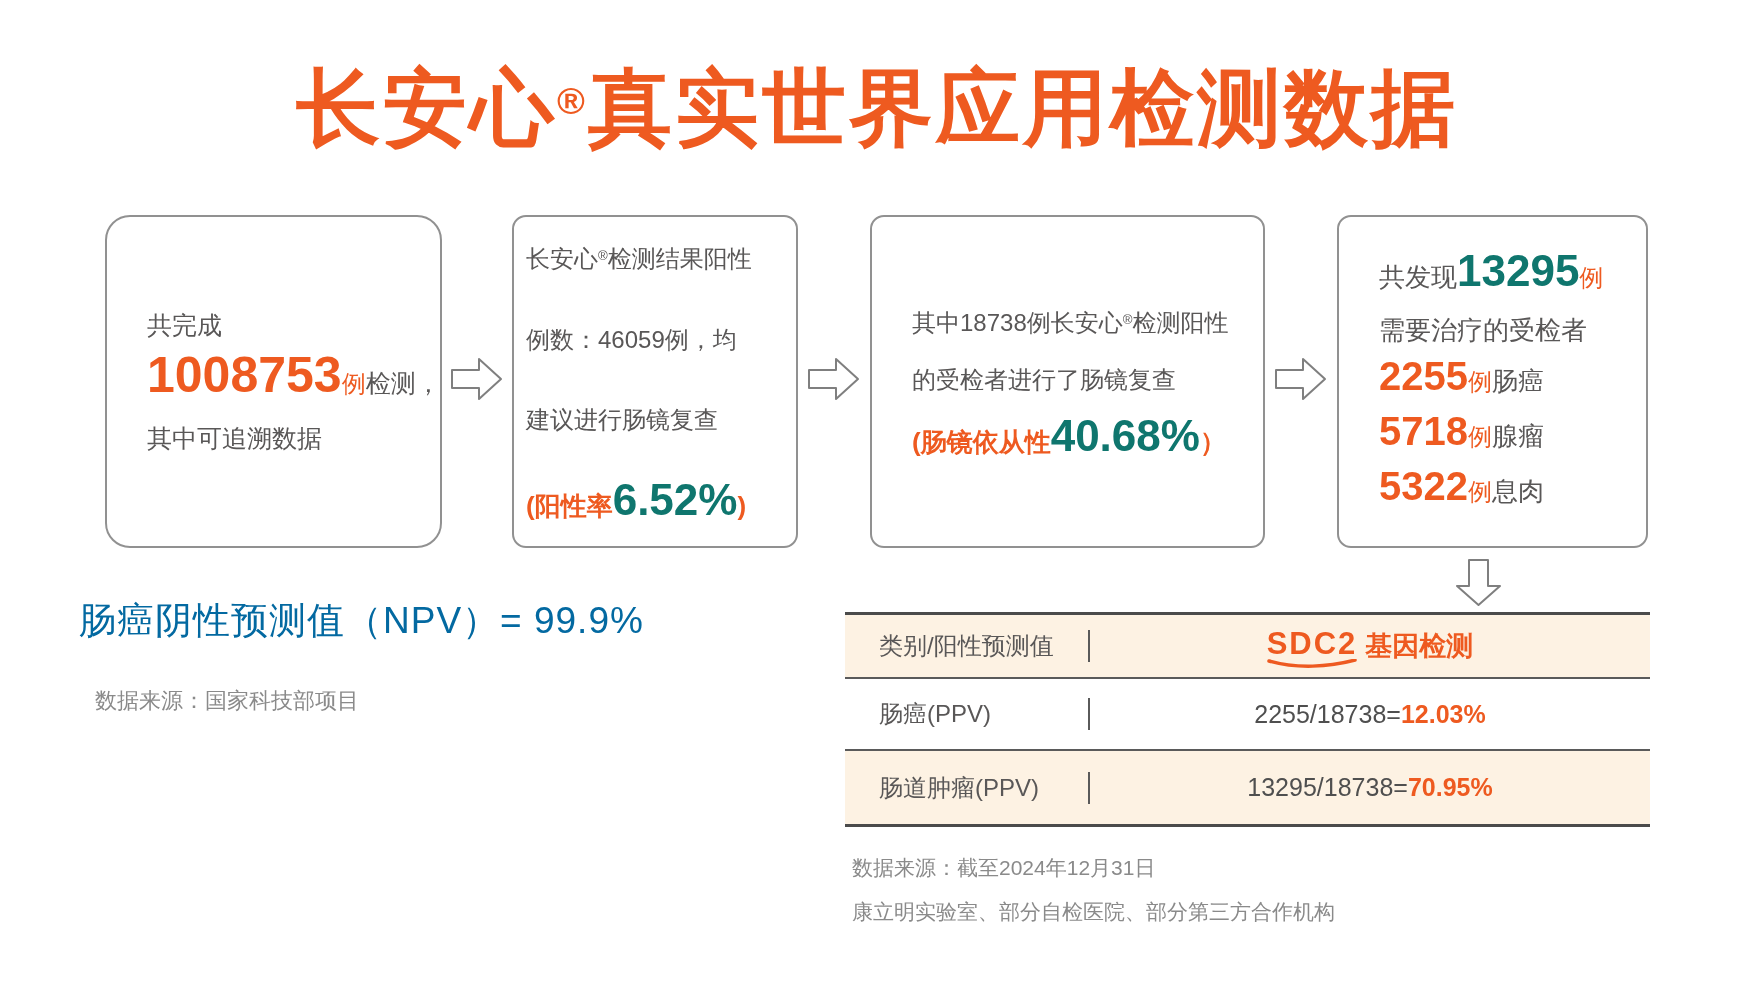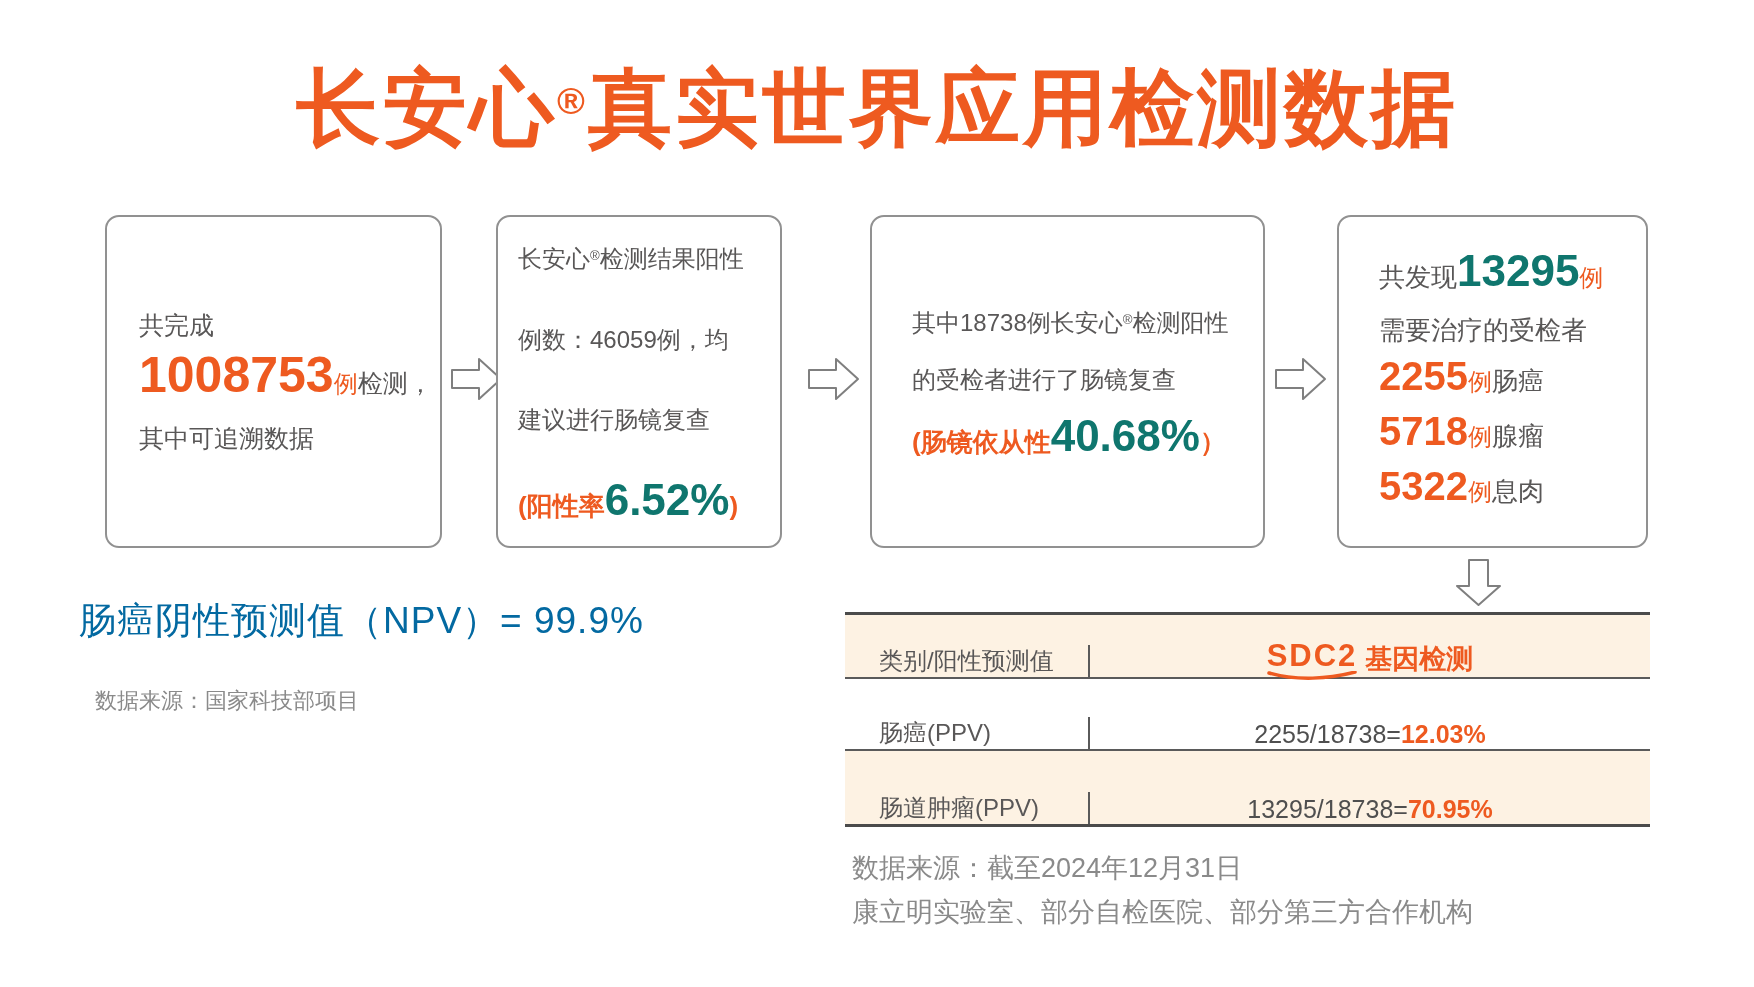--- a/index.html
+++ b/index.html
@@ -8,22 +8,22 @@
 
   
   .title{position:absolute;left:0;right:0;top:52px;text-align:center;
          color:#ee5a20;font-size:84px;font-weight:900;letter-spacing:3px;white-space:nowrap;}
   .title .reg{font-size:0.45em;vertical-align:0.62em;font-weight:900;}
 
   
   .fbox{position:absolute;top:215px;height:333px;background:#fff;
         border:2px solid #919191;border-radius:14px;box-sizing:border-box;
         display:flex;flex-direction:column;justify-content:center;}
-  .box1{left:105px;width:337px;padding-left:32px;}
-  .box2{left:496px;width:286px;padding-left:20px;gap:24px;}
+  .box1{left:105px;width:337px;padding-left:40px;border-radius:25px;}
+  .box2{left:512px;width:286px;padding-left:12px;gap:24px;}
   .box3{left:870px;width:395px;padding-left:40px;}
   .box4{left:1337px;width:311px;padding-left:40px;}
 
   .gtxt{color:#595757;font-size:25px;}
   .line{white-space:nowrap;}
   .num-xl{color:#ee5a20;font-size:50px;font-weight:800;letter-spacing:0;}
   .num-lg{color:#0f766e;font-size:44px;font-weight:800;}
   .num-md{color:#ee5a20;font-size:40px;font-weight:800;}
   .unit{color:#ee5a20;font-size:24px;}
   .reg-s{font-size:0.55em;vertical-align:0.55em;}
@@ -44,36 +44,36 @@
   .ar-down{left:1455px;top:559px;}
 
   
   .npv-heading{position:absolute;left:79px;top:596px;color:#0369a1;
                font-size:37px;font-weight:400;letter-spacing:1px;white-space:nowrap;}
   .npv-source{position:absolute;left:95px;top:686px;color:#8a8a8a;font-size:22px;white-space:nowrap;text-align:center;}
 
   
   .ptable{position:absolute;left:845px;top:612px;width:805px;box-sizing:border-box;
           border-top:3px solid #4b4b4b;border-bottom:3px solid #4b4b4b;}
-  .trow{display:flex;align-items:flex-end;}
+  .trow{display:flex;align-items:center;}
   .thead{height:62px;background:#fdf2e3;border-bottom:2px solid #5a5a5a;}
   .trow-w{height:70px;background:#ffffff;border-bottom:2px solid #5a5a5a;}
   .trow-c{height:73px;background:#fdf2e3;}
   .tcol1{width:245px;box-sizing:border-box;padding-left:34px;border-right:2px solid #5a5a5a;
          display:flex;align-items:center;font-size:24px;color:#595757;}
   .tcol2{flex:1;display:flex;align-items:center;justify-content:center;
          font-size:25px;color:#4f4f4f;}
   .tval b{color:#ee5a20;font-weight:800;}
   .sdc2{position:relative;display:inline-block;color:#ee5a20;font-size:31px;font-weight:800;
         letter-spacing:2px;line-height:1;padding-bottom:6px;margin-right:8px;}
   .sdc2 svg{position:absolute;left:0;bottom:-3px;}
   .sdc2-rest{color:#ee5a20;font-size:27px;font-weight:800;}
 
   
-  .foot{position:absolute;left:852px;top:846px;color:#8a8a8a;font-size:27px;line-height:44px;white-space:nowrap;}
+  .foot{position:absolute;left:852px;top:846px;color:#8a8a8a;font-size:21px;line-height:44px;white-space:nowrap;}
 </style>
 </head>
 <body>
 
 <div class="canvas">
 
   <div class="title"><span>长安心</span><span class="reg">®</span><span>真实世界应用检测数据</span></div>
 
   <div class="fbox box1">
     <div class="line gtxt">共完成</div>

